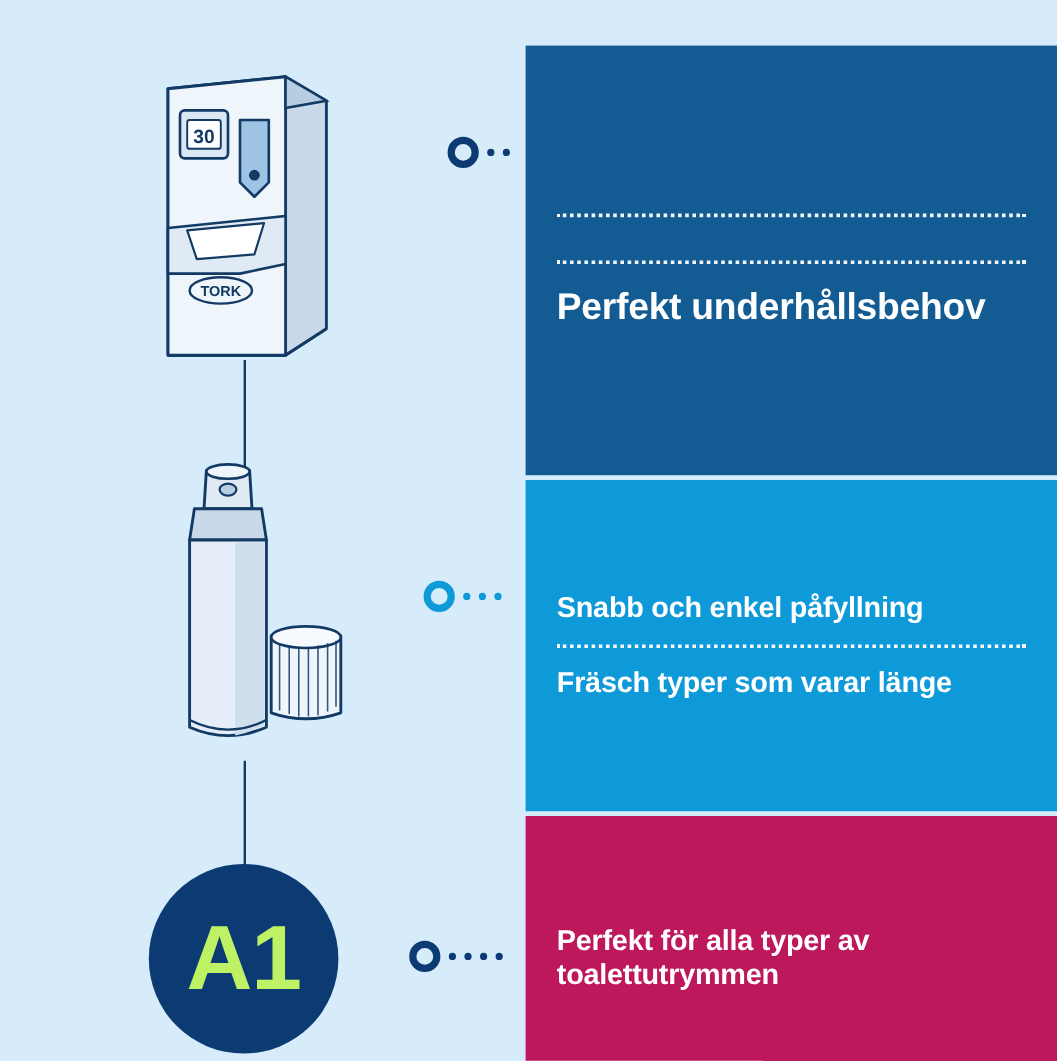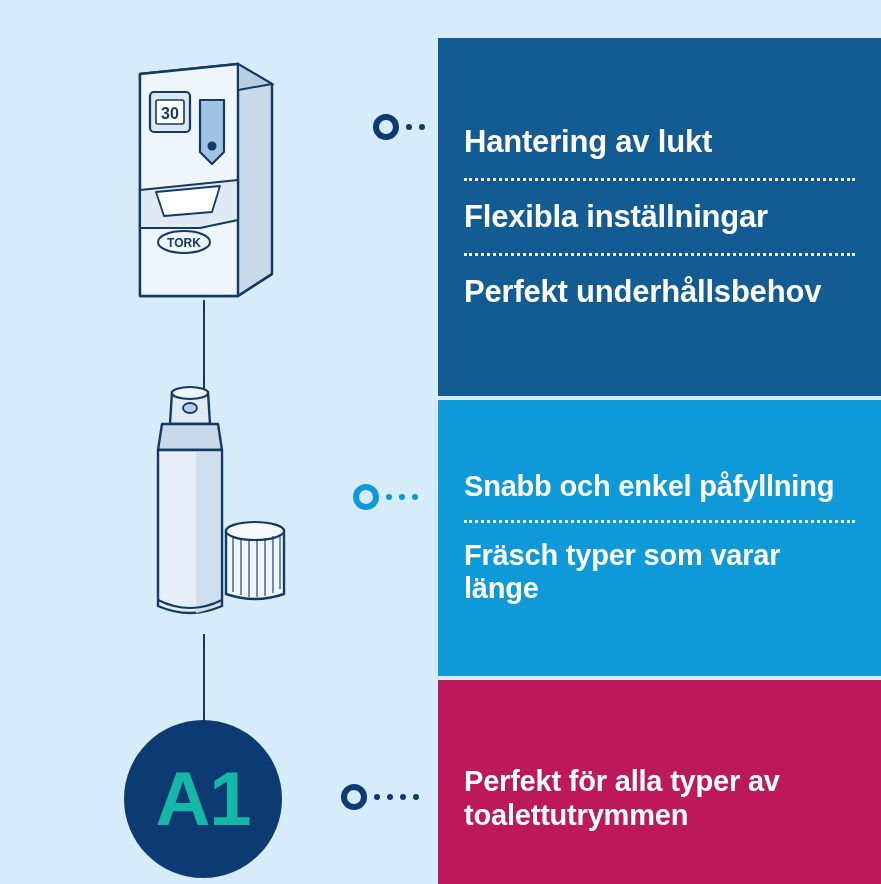--- a/index.html
+++ b/index.html
@@ -49,21 +49,21 @@
   }
   .panel-line {
     color: #ffffff;
     font-weight: bold;
     font-size: 31px;
     line-height: 1.16;
     letter-spacing: -0.2px;
   }
   #panel-2 .panel-line,
   #panel-3 .panel-line {
-    font-size: 29px;
+    font-size: 24px;
   }
   .dotted-sep {
     height: 0;
     border-top: 3px dotted #ffffff;
     margin: 18px 0 18px 0;
     opacity: 0.95;
   }
   #panel-2 .dotted-sep {
     margin: 16px 0;
   }
@@ -120,21 +120,21 @@
     top: 686px;
     width: 158px;
     height: 158px;
     border-radius: 50%;
     background: #0c3b73;
     display: flex;
     align-items: center;
     justify-content: center;
   }
   #a1-badge .a1-text {
-    color: #14b8a6;
+    color: #bef264;
     font-weight: bold;
     font-size: 76px;
     letter-spacing: -1px;
     line-height: 1;
   }
 
   
   #dispenser {
     position: absolute;
     left: 112px;
@@ -239,23 +239,21 @@
     <span class="ring dark"></span>
     <span class="dots">
       <span class="dot dark"></span>
       <span class="dot dark"></span>
       <span class="dot dark"></span>
       <span class="dot dark"></span>
     </span>
   </div>
 
   <div class="panel" id="panel-1">
-    <div class="panel-line">Hantering av lukt</div>
     <div class="dotted-sep"></div>
-    <div class="panel-line">Flexibla inställningar</div>
     <div class="dotted-sep"></div>
     <div class="panel-line">Perfekt underhållsbehov</div>
   </div>
 
   <div class="panel" id="panel-2">
     <div class="panel-line">Snabb och enkel påfyllning</div>
     <div class="dotted-sep"></div>
     <div class="panel-line">Fräsch typer som varar länge</div>
   </div>
 

